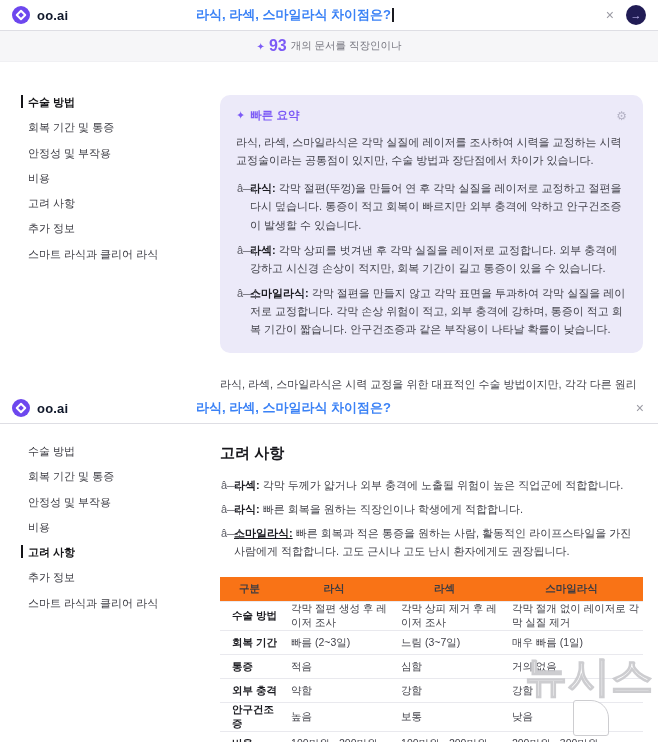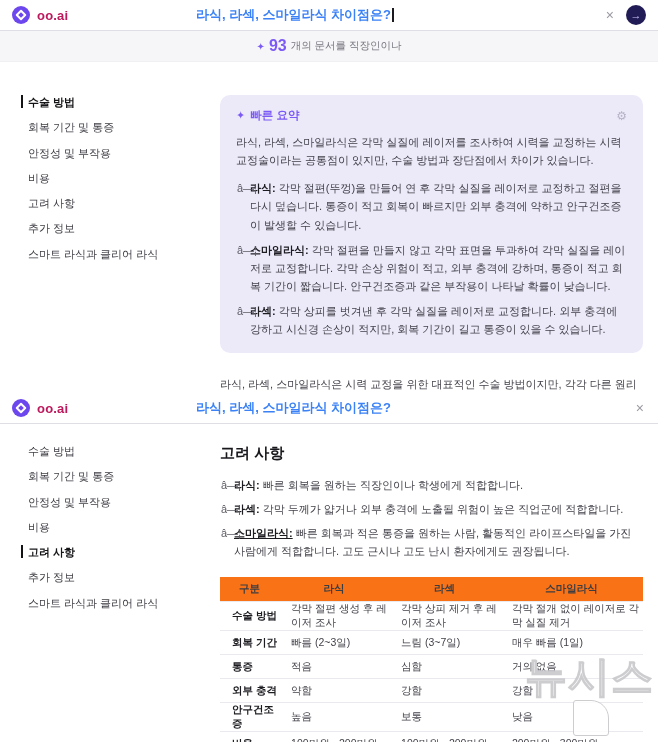--- a/index.html
+++ b/index.html
@@ -24,21 +24,21 @@
     background:#6d47ee; position:relative; flex:0 0 auto;
   }
   .logo-mark::before {
     content:""; position:absolute; left:50%; top:50%; width:8px; height:8px;
     background:#fff; transform:translate(-50%,-50%) rotate(45deg); border-radius:1px;
   }
   .logo-mark::after {
     content:""; position:absolute; left:50%; top:50%; width:4px; height:4px;
     background:#6d47ee; transform:translate(-50%,-50%) rotate(45deg);
   }
-  .brand-name { font-size:13px; font-weight:bold; color:#be185d; letter-spacing:.2px; }
+  .brand-name { font-size:13px; font-weight:bold; color:#0f172a; letter-spacing:.2px; }
   .query-wrap { flex:1 1 auto; display:flex; align-items:center; font-size:13px;
     font-weight:bold; color:#3b82f6; cursor:text; }
   .caret { display:inline-block; width:1.5px; height:14px; background:#1a1a20; margin-left:1px; }
   .hdr-right { display:flex; align-items:center; gap:10px; flex:0 0 auto; }
   .close-x { color:#9a9aa3; font-size:14px; line-height:1; cursor:pointer; padding:2px; }
   .send-btn {
     width:20px; height:20px; border-radius:50%; background:#211c55; border:none;
     color:#cfc6ff; font-size:11px; line-height:20px; text-align:center; cursor:pointer;
     font-weight:bold;
   }
@@ -165,22 +165,22 @@
         <div class="summary-head">
           <div class="summary-title">
             <span class="spark">✦</span>
             <span>빠른 요약</span>
           </div>
           <span class="gear">⚙</span>
         </div>
         <p class="summary-intro">라식, 라섹, 스마일라식은 각막 실질에 레이저를 조사하여 시력을 교정하는 시력 교정술이라는 공통점이 있지만, 수술 방법과 장단점에서 차이가 있습니다.</p>
         <ul class="bullets" id="bullets1">
             <li><span class="term">라식:</span> 각막 절편(뚜껑)을 만들어 연 후 각막 실질을 레이저로 교정하고 절편을 다시 덮습니다. 통증이 적고 회복이 빠르지만 외부 충격에 약하고 안구건조증이 발생할 수 있습니다.</li>
+            <li><span class="term">라섹:</span> 각막 상피를 벗겨낸 후 각막 실질을 레이저로 교정합니다. 외부 충격에 강하고 시신경 손상이 적지만, 회복 기간이 길고 통증이 있을 수 있습니다.</li>
             <li><span class="term">스마일라식:</span> 각막 절편을 만들지 않고 각막 표면을 투과하여 각막 실질을 레이저로 교정합니다. 각막 손상 위험이 적고, 외부 충격에 강하며, 통증이 적고 회복 기간이 짧습니다. 안구건조증과 같은 부작용이 나타날 확률이 낮습니다.</li>
-            <li><span class="term">라섹:</span> 각막 상피를 벗겨낸 후 각막 실질을 레이저로 교정합니다. 외부 충격에 강하고 시신경 손상이 적지만, 회복 기간이 길고 통증이 있을 수 있습니다.</li>
           </ul>
       </div>
       <p class="closing">라식, 라섹, 스마일라식은 시력 교정을 위한 대표적인 수술 방법이지만, 각각 다른 원리와 특징을 가지고 있습니다. 본인의 눈 상태와 생활 습관에 따라 적합한 수술 방법이 다를 수 있습니다.</p>
     </div>
   </div>
 </section>
 
 <section class="panel" id="panel2">
   <div class="hdr">
     <div class="brand">
@@ -201,22 +201,22 @@
         <div class="sb-item">회복 기간 및 통증</div>
         <div class="sb-item">안정성 및 부작용</div>
         <div class="sb-item">비용</div>
         <div class="sb-item active">고려 사항</div>
         <div class="sb-item">추가 정보</div>
         <div class="sb-item">스마트 라식과 클리어 라식</div>
       </nav>
     <div class="content">
       <h2 class="sec-heading">고려 사항</h2>
       <ul class="bullets" id="bullets2">
+          <li><span class="term">라섹:</span> 각막 두께가 얇거나 외부 충격에 노출될 위험이 높은 직업군에 적합합니다.</li>
           <li><span class="term">라식:</span> 빠른 회복을 원하는 직장인이나 학생에게 적합합니다.</li>
-          <li><span class="term">라섹:</span> 각막 두께가 얇거나 외부 충격에 노출될 위험이 높은 직업군에 적합합니다.</li>
           <li><span class="term u">스마일라식:</span> 빠른 회복과 적은 통증을 원하는 사람, 활동적인 라이프스타일을 가진 사람에게 적합합니다. 고도 근시나 고도 난시 환자에게도 권장됩니다.</li>
         </ul>
       <table class="cmp-table">
         <colgroup>
             <col class="col-label">
             <col class="col-a">
             <col class="col-b">
             <col class="col-c">
           </colgroup>
         <thead>

